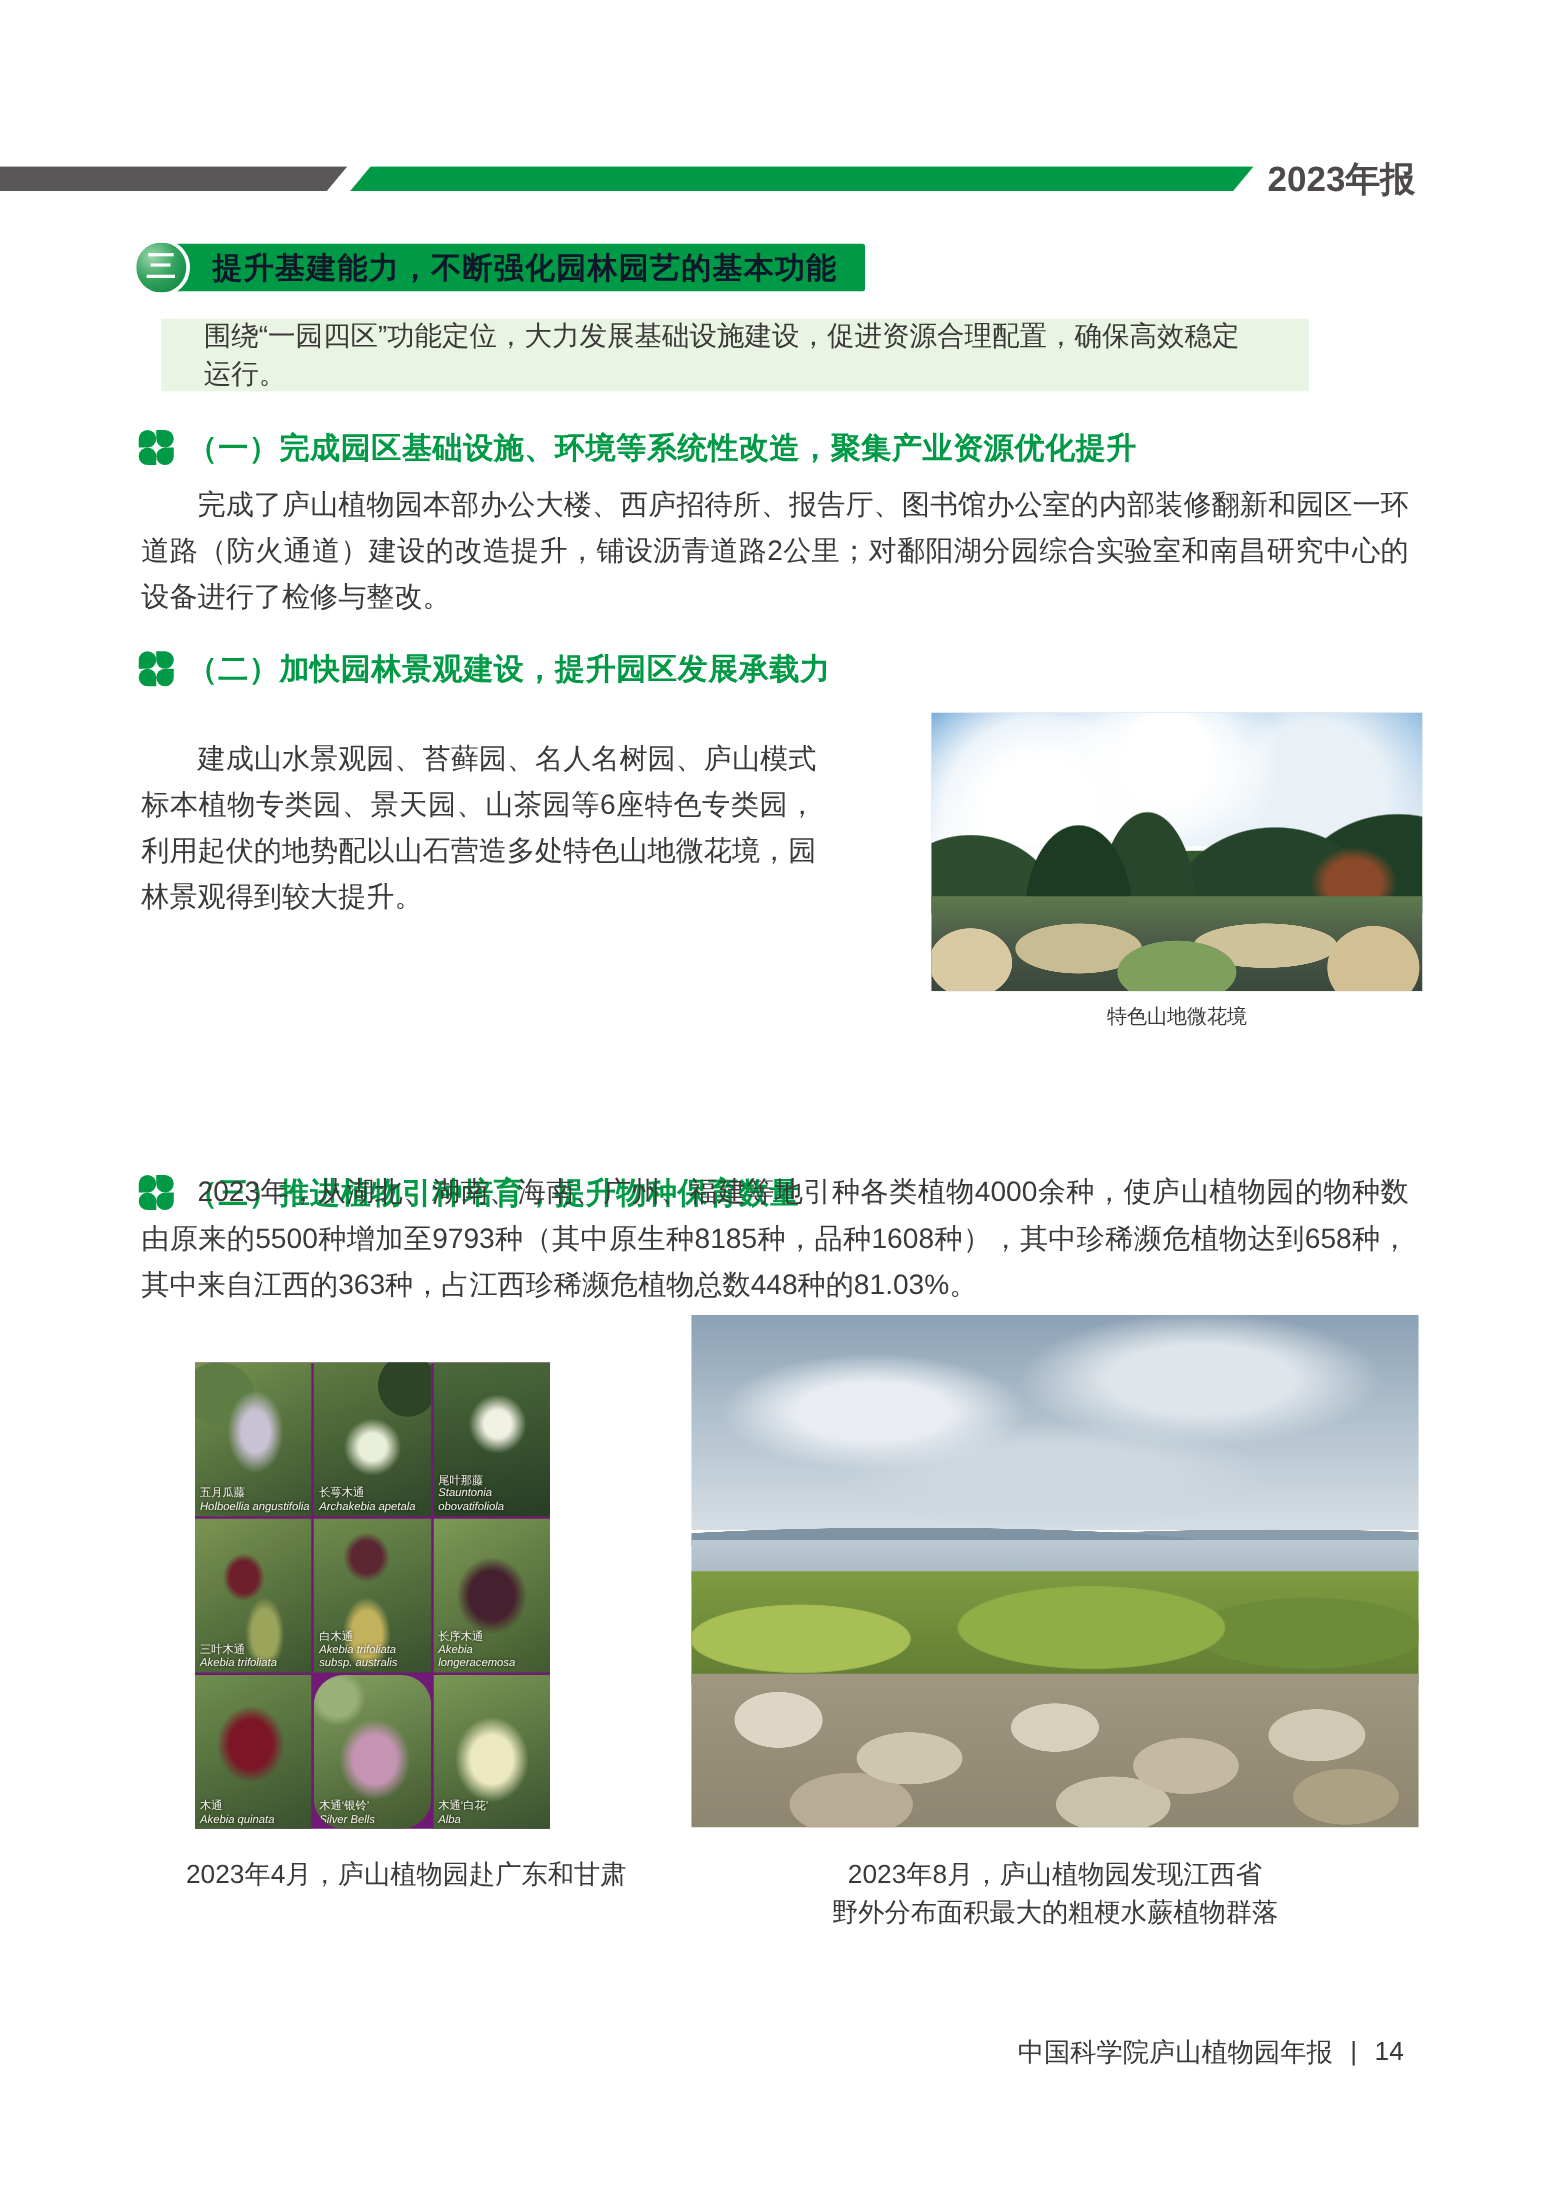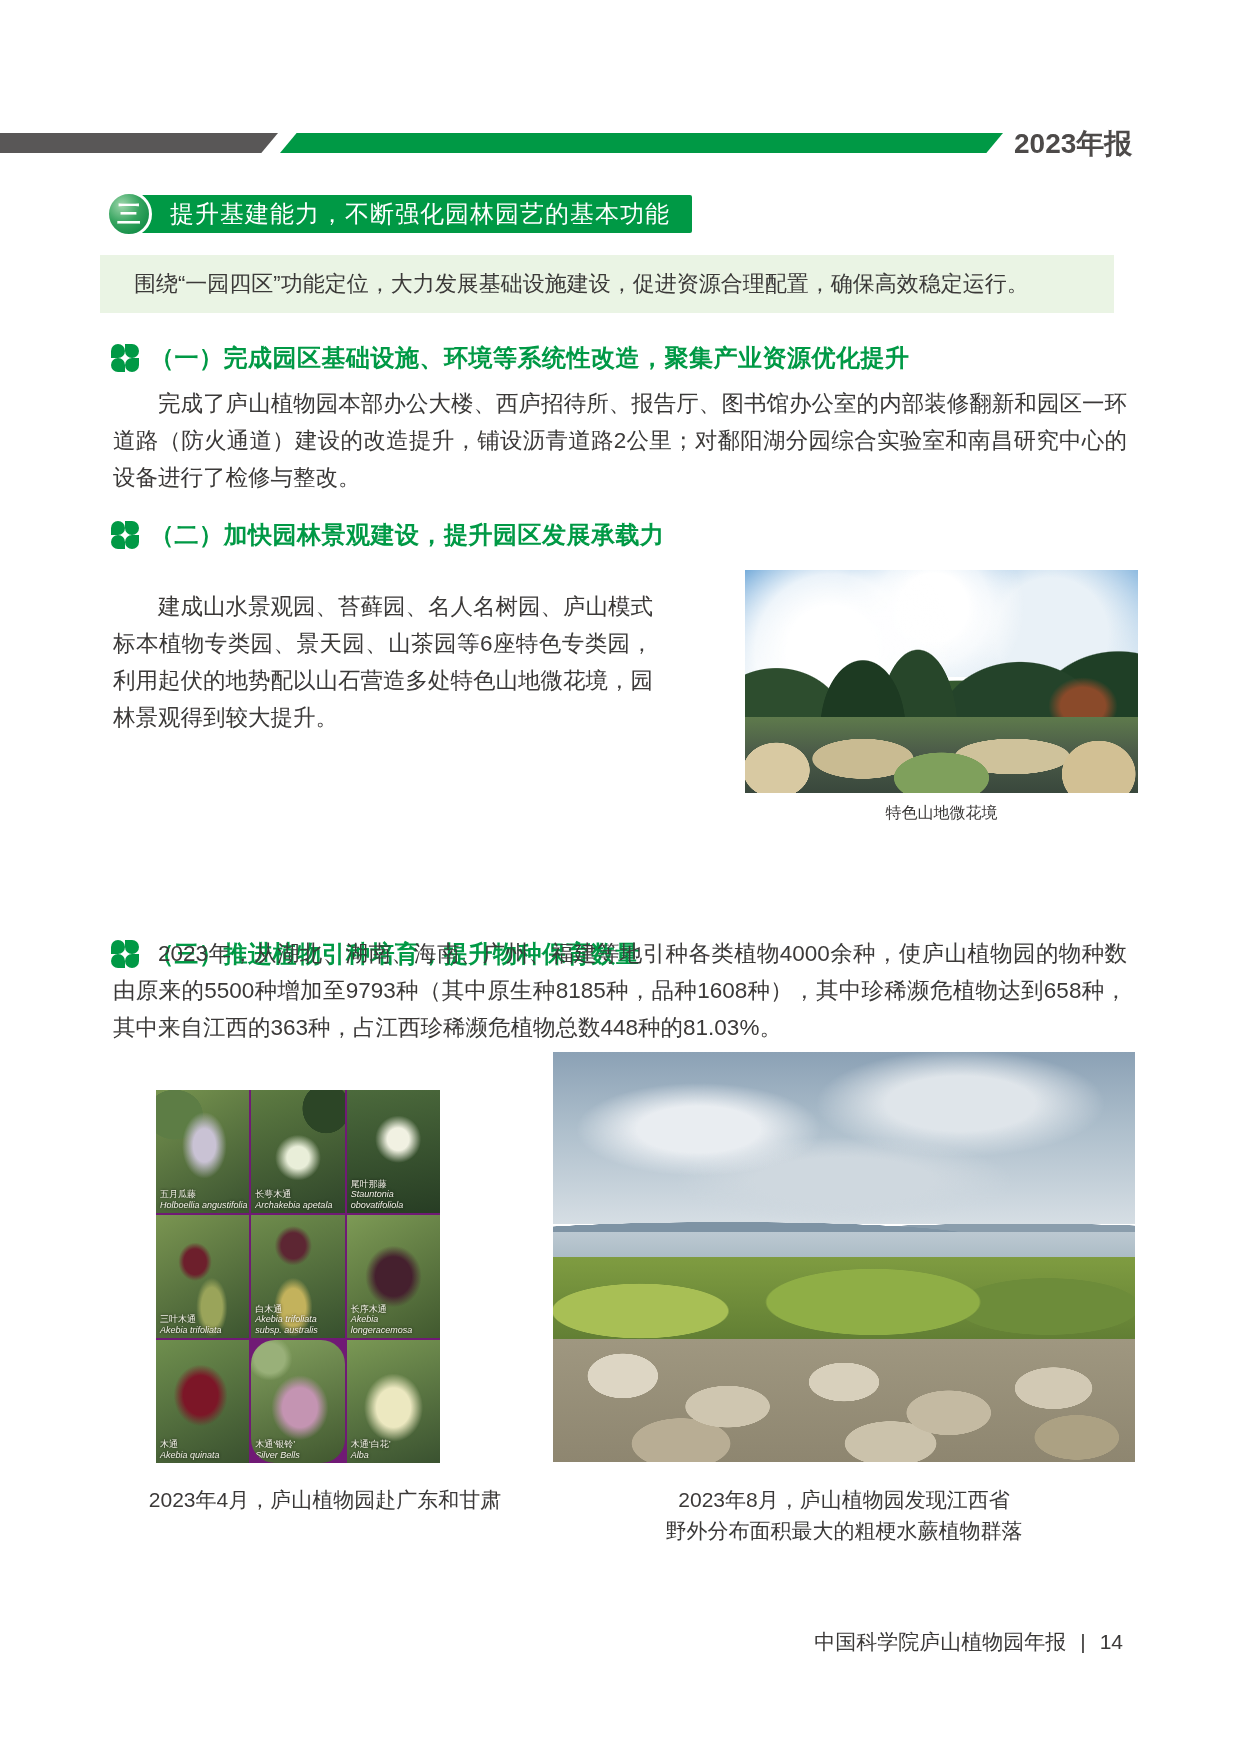--- a/index.html
+++ b/index.html
@@ -10,28 +10,28 @@
   
   .hdr-gray { position:absolute; left:0; top:133px; width:278px; height:20px; background:#595757;
               clip-path:polygon(0 0,100% 0,94% 100%,0 100%); }
   .hdr-green { position:absolute; left:280px; top:133px; width:723px; height:20px; background:#009945;
                clip-path:polygon(2.3% 0,100% 0,97.7% 100%,0 100%); }
   .hdr-year { position:absolute; left:1014px; top:125px; font-size:28px; font-weight:bold; color:#4d4a49; }
 
   
   .banner { position:absolute; left:128px; top:195px; height:38px; background:#009945;
             display:flex; align-items:center; padding:0 22px 0 42px; border-radius:0 2px 2px 0; }
-  .banner-title { color:#ffffff; font-weight:normal; font-size:24px; letter-spacing:1px; white-space:nowrap; }
+  .banner-title { color:#0f172a; font-weight:bold; font-size:24px; letter-spacing:1px; white-space:nowrap; }
   .banner-ball { position:absolute; left:-22px; top:-4px; width:46px; height:46px; border-radius:50%;
                  background:radial-gradient(circle at 32% 28%, #9ed6ab 0%, #35a45f 45%, #00813a 100%);
                  border:3px solid #ffffff; display:flex; align-items:center; justify-content:center; }
   .banner-ball span { color:#fff; font-weight:bold; font-size:24px; line-height:1; }
 
   
-  .intro-box { position:absolute; left:100px; top:255px; width:1014px; height:58px; background:#eaf4e4;
+  .intro-box { position:absolute; left:129px; top:255px; width:918px; height:58px; background:#eaf4e4;
                display:flex; align-items:center; padding:16px 34px; }
   .intro-box p { font-size:22px; color:#3b3938; }
 
   
   .sec-head { position:absolute; display:flex; align-items:center; gap:10px; }
   .sec-head h2 { color:#009945; font-size:24px; font-weight:bold; white-space:nowrap; letter-spacing:0.5px; }
   .clover { position:relative; width:30px; height:30px; flex:0 0 30px; }
   .clover i { position:absolute; width:14px; height:14px; background:#009945;
               border-radius:50% 50% 50% 0; }
   .clover i:nth-child(1){ left:1px;  top:1px;  transform:rotate(0deg); }

